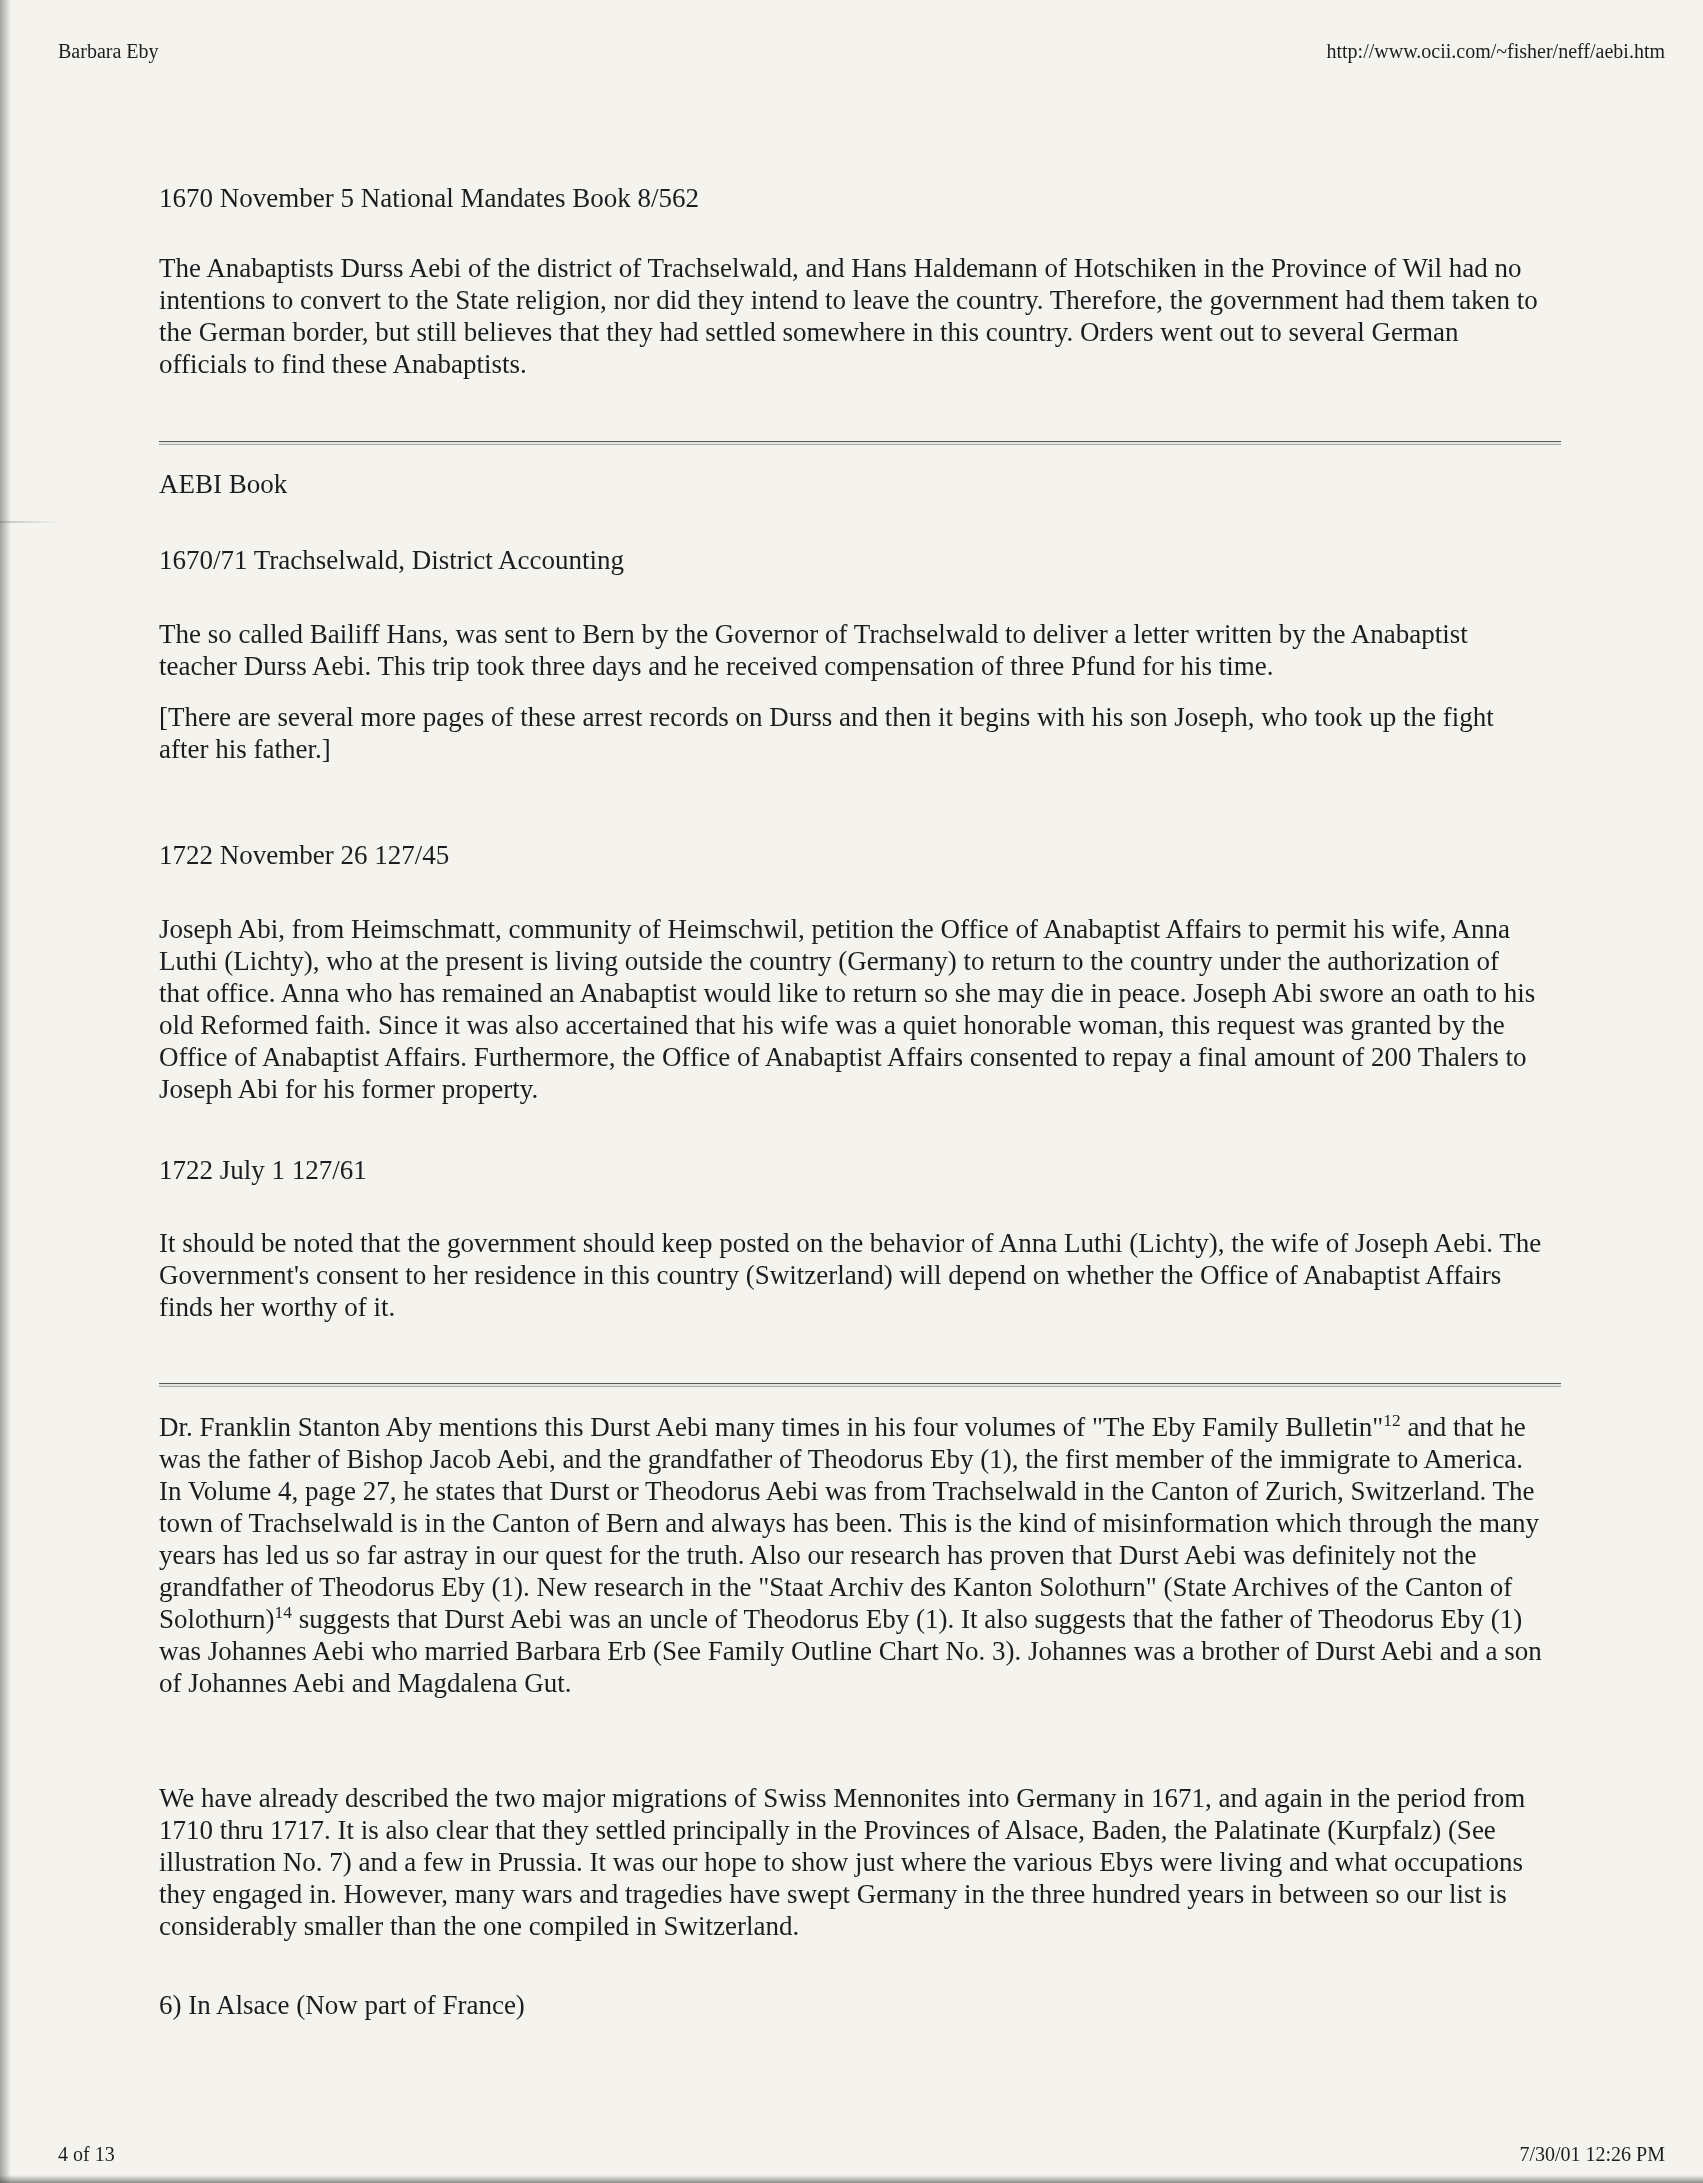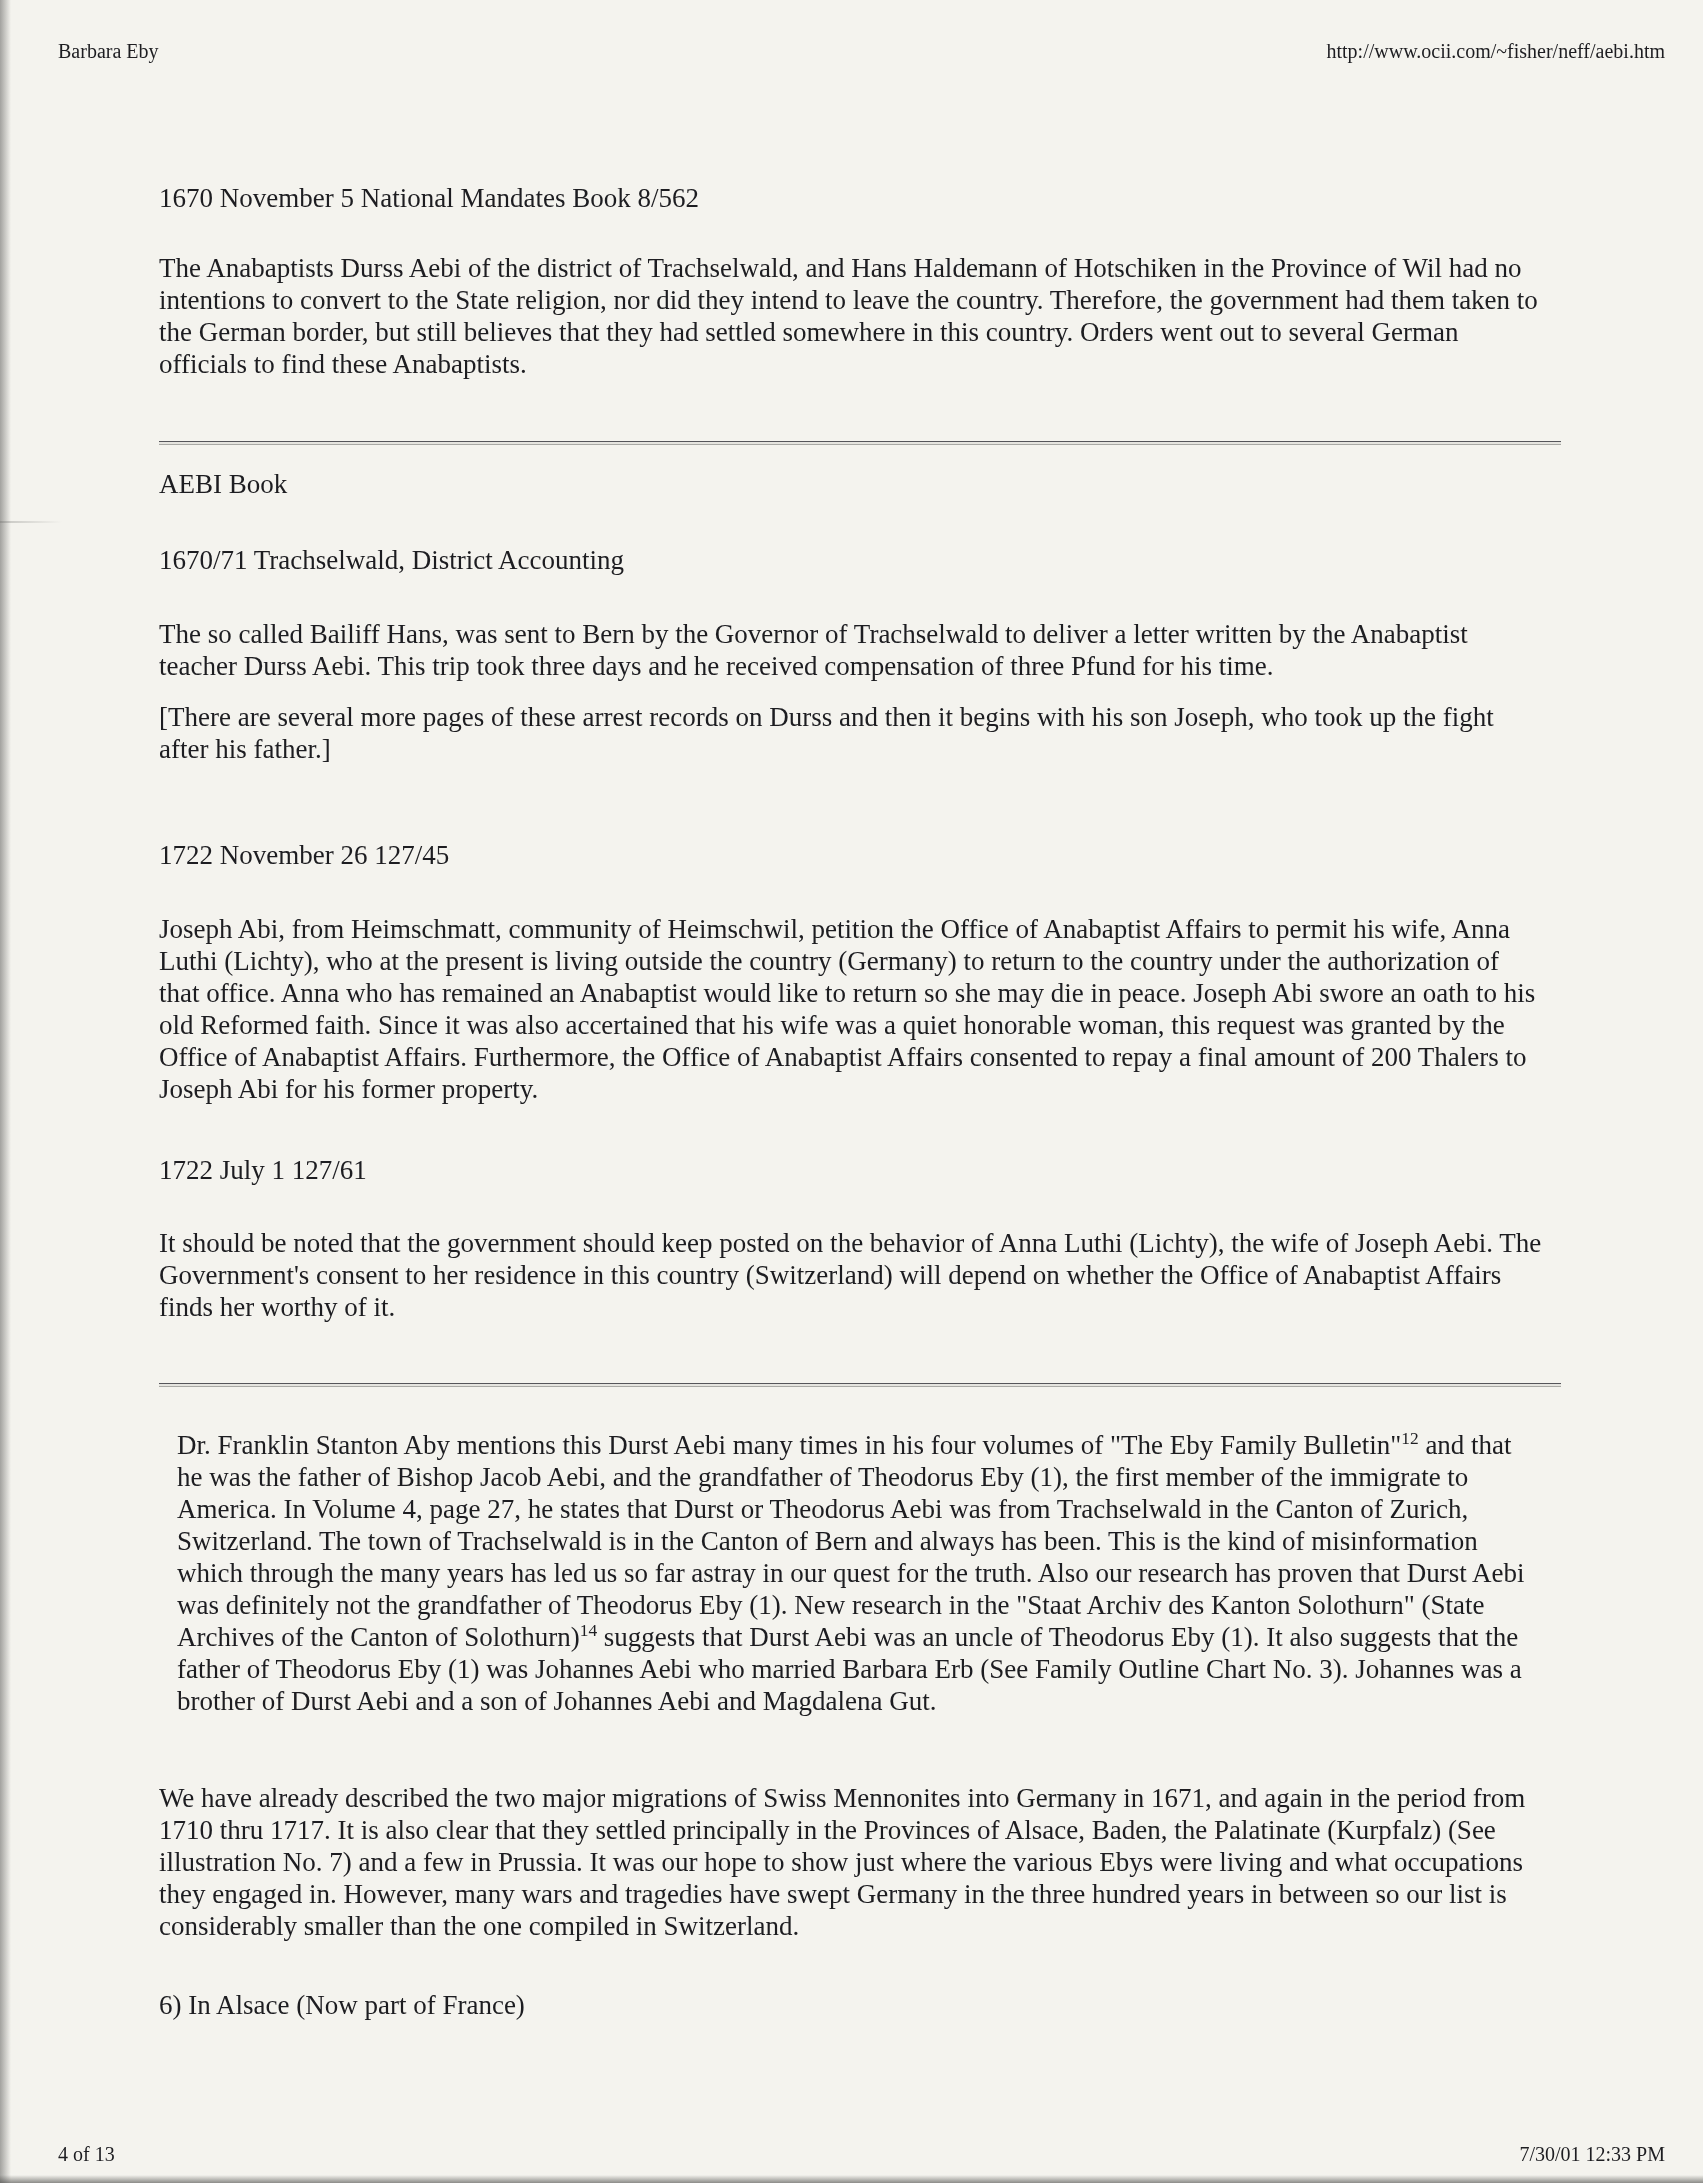--- a/index.html
+++ b/index.html
@@ -25,21 +25,21 @@
   .header-row { top: 35px; }
   .footer-row { top: 2138px; }
   .block {
     position: absolute;
     left: 159px;
     width: 1385px;
     font-size: 27px;
     line-height: 32px;
     text-align: left;
   }
-  .block p { margin: 18px; }
+  .block p { margin: 0; }
   .rule {
     position: absolute;
     left: 159px;
     width: 1402px;
     height: 2px;
     background: #e5e4df;
     border-top: 1.3px solid #55555a;
     border-bottom: 1.3px solid #a9a9a5;
   }
   sup {
@@ -104,21 +104,21 @@
     </p>
   </div>
 
 
   <div class="block" style="top:1782px">We have already described the two major migrations of Swiss Mennonites into Germany in 1671, and again in the period from 1710 thru 1717. It is also clear that they settled principally in the Provinces of Alsace, Baden, the Palatinate (Kurpfalz) (See illustration No. 7) and a few in Prussia. It was our hope to show just where the various Ebys were living and what occupations they engaged in. However, many wars and tragedies have swept Germany in the three hundred years in between so our list is considerably smaller than the one compiled in Switzerland.</div>
 
   <div class="block" style="top:1989px">6) In Alsace (Now part of France)</div>
 
   <div class="runner footer-row">
     <span>4 of 13</span>
-    <span>7/30/01 12:33 PM</span>
+    <span>7/30/01 12:26 PM</span>
   </div>
 
   <div class="edge-left"></div>
   <div class="edge-bottom"></div>
   <div class="crease"></div>
 
 </div>
 
 
 </body></html>

